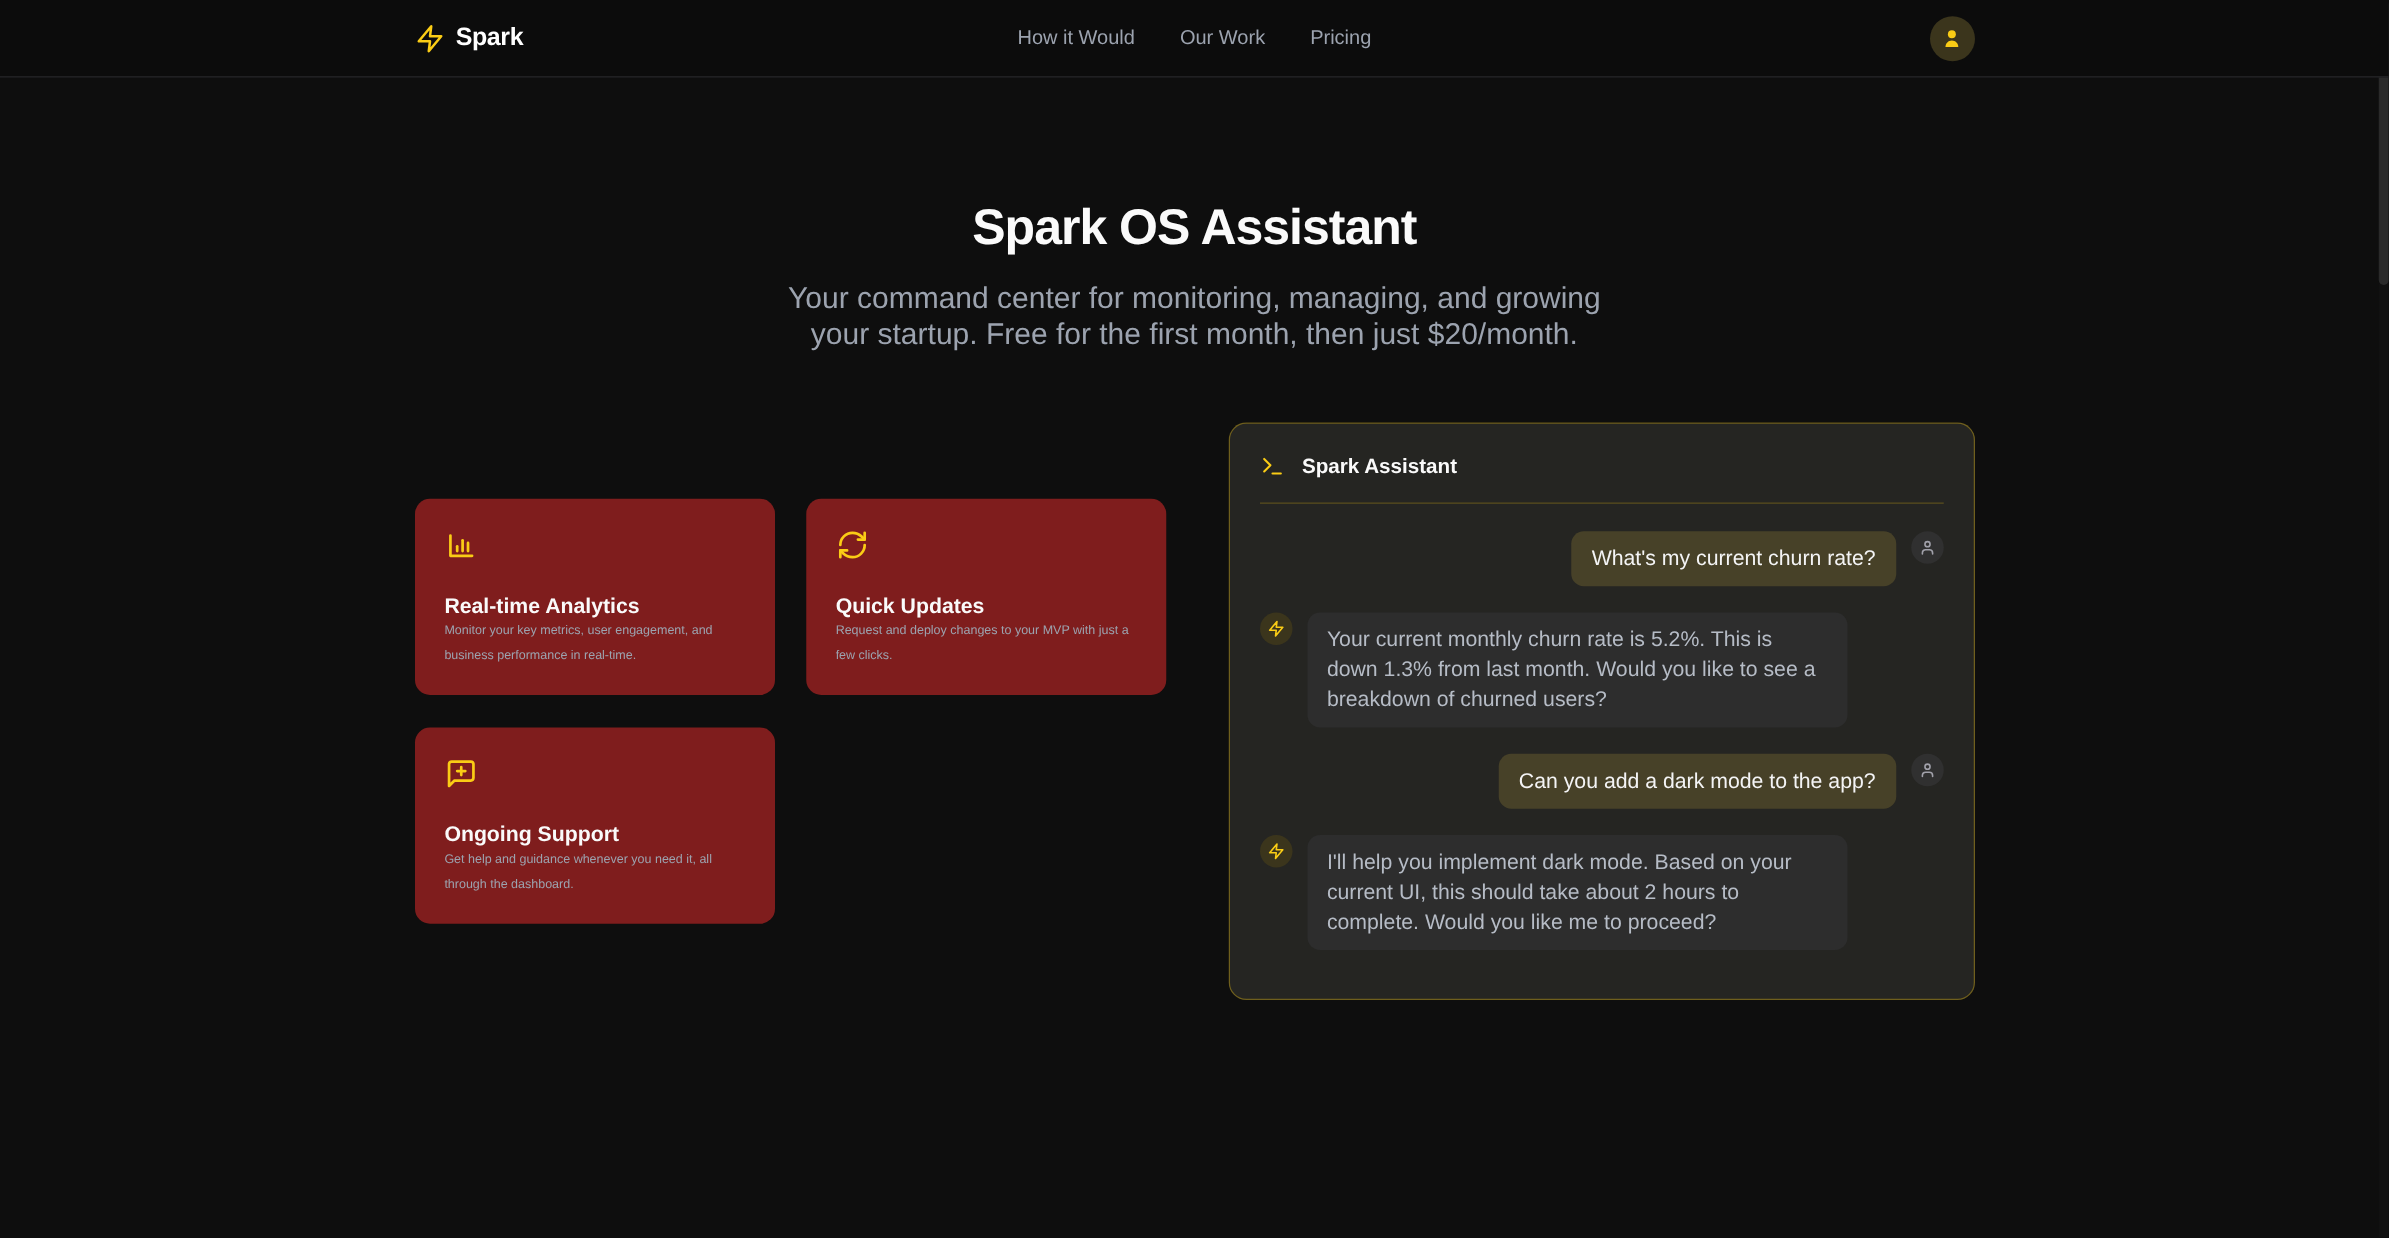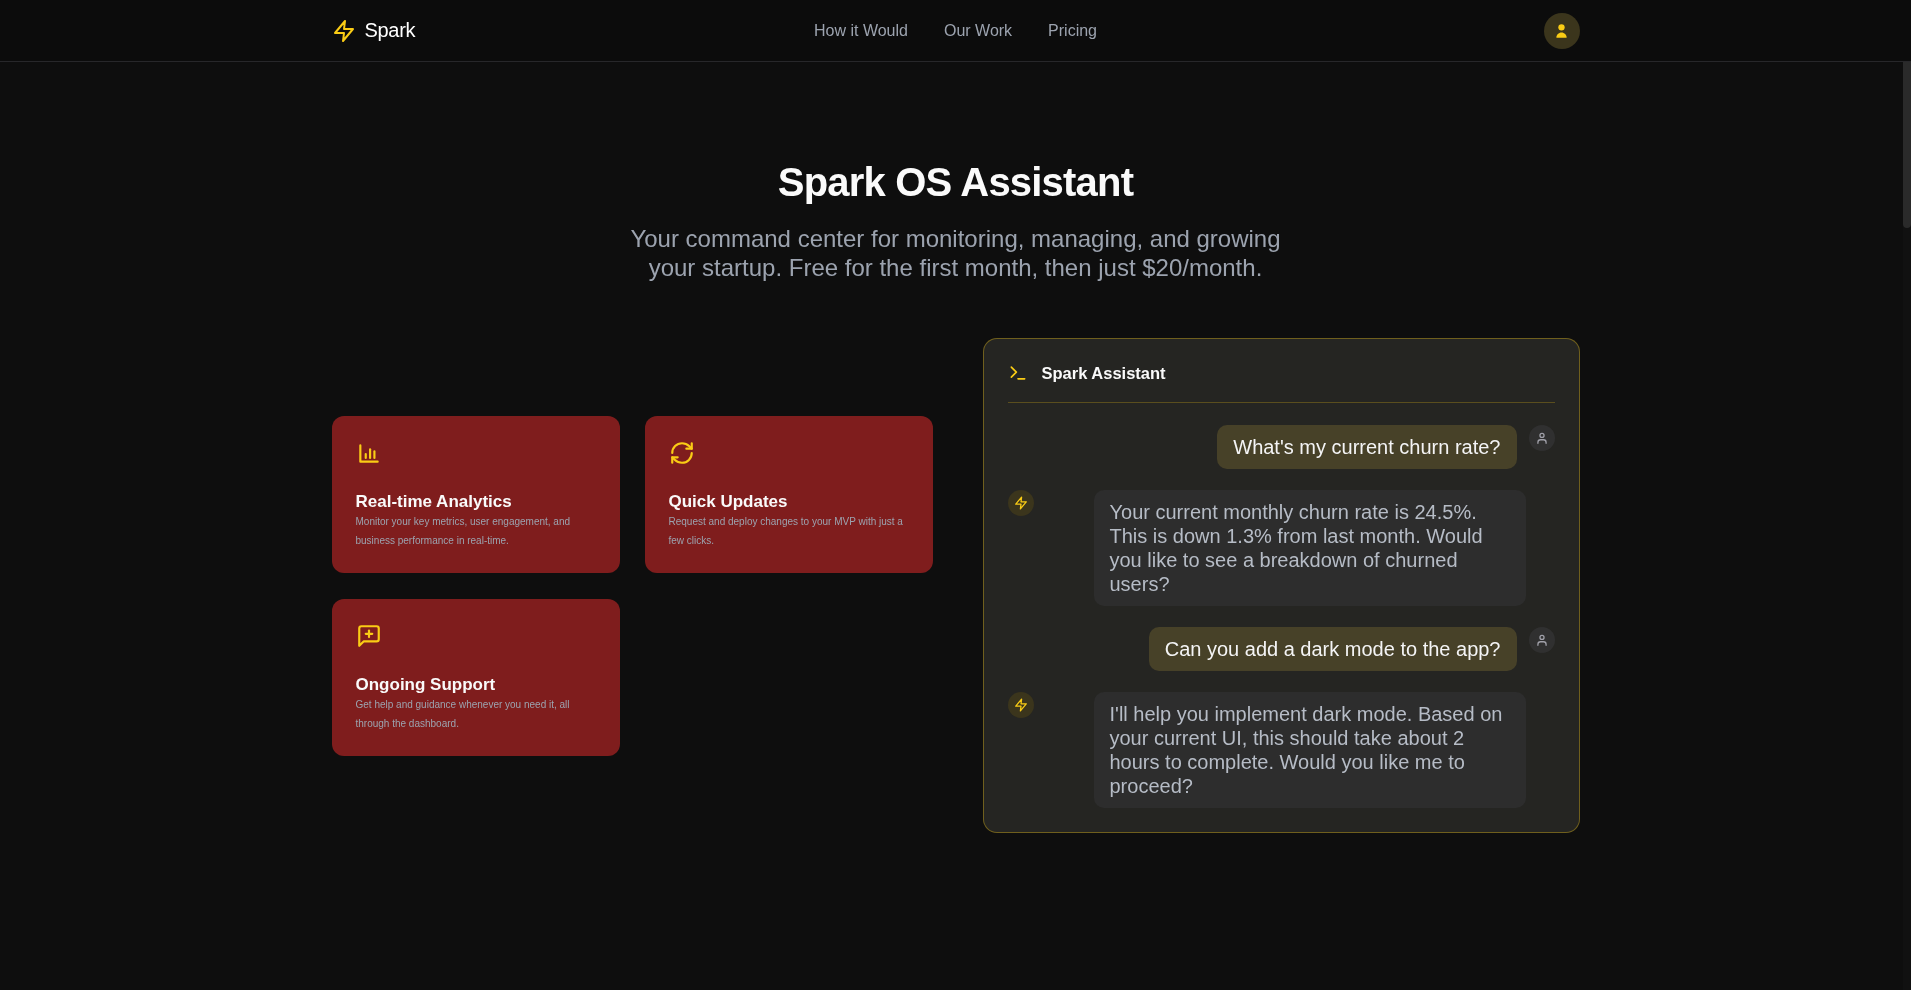--- a/index.html
+++ b/index.html
@@ -21,21 +21,21 @@
     z-index:2;
   }
   .nav-inner {
     width:1248px; height:100%;
     margin:0 auto;
     display:flex; align-items:center; justify-content:space-between;
     position:relative;
   }
   .brand { display:flex; align-items:center; gap:9px; cursor:pointer; }
   .brand svg { width:24px; height:24px; color:#facc15; }
-  .brand-name { font-size:20px; font-weight:normal; letter-spacing:-0.3px; color:#fff; }
+  .brand-name { font-size:20px; font-weight:bold; letter-spacing:-0.3px; color:#fff; }
   .nav-links {
     position:absolute; left:50%; top:50%;
     transform:translate(-50%,-50%);
     display:flex; gap:36px;
   }
   .nav-link { color:#9ca3af; font-size:16px; cursor:pointer; }
   .avatar-btn {
     width:36px; height:36px; border-radius:50%;
     background:#3b351c; border:none; cursor:pointer;
     display:flex; align-items:center; justify-content:center;
@@ -91,21 +91,21 @@
   .msg-row.user { justify-content:flex-end; }
   .msg-avatar {
     width:26px; height:26px; border-radius:50%; flex:0 0 26px;
     display:flex; align-items:center; justify-content:center;
   }
   .msg-avatar.bot { background:#3b351c; color:#facc15; }
   .msg-avatar.human { background:#303030; color:#a1a1aa; }
   .msg-avatar svg { width:14px; height:14px; }
   .bubble {
     border-radius:10px; padding:10px 16px;
-    font-size:20px; line-height:24px;margin-left:48px;
+    font-size:17px; line-height:24px;
   }
   .bubble.bot { background:#2d2d2d; color:#b6bcc6; max-width:432px; }
   .bubble.user { background:#474128; color:#f4f4f5; white-space:nowrap; }
 
   
   .scrollbar-track {
     position:absolute; top:0; right:0; width:8px; height:990px;
     background:#111;
   }
   .scrollbar-thumb {
@@ -220,21 +220,21 @@
       </div>
 
       <div class="msg-row bot">
         <div class="msg-avatar bot">
           <span style="display:flex;">
             <svg viewBox="0 0 24 24" fill="none" stroke="currentColor" stroke-width="2.2" stroke-linecap="round" stroke-linejoin="round">
                 <polygon points="13 2 3 14 12 14 11 22 21 10 12 10 13 2"></polygon>
               </svg>
           </span>
         </div>
-        <div class="bubble bot">Your current monthly churn rate is 24.5%. This is down 1.3% from last month. Would you like to see a breakdown of churned users?</div>
+        <div class="bubble bot">Your current monthly churn rate is 5.2%. This is down 1.3% from last month. Would you like to see a breakdown of churned users?</div>
       </div>
 
       <div class="msg-row user">
         <div class="bubble user">Can you add a dark mode to the app?</div>
         <div class="msg-avatar human">
           <span style="display:flex;">
             <svg viewBox="0 0 24 24" fill="none" stroke="currentColor" stroke-width="2.2" stroke-linecap="round" stroke-linejoin="round">
                 <circle cx="12" cy="7.5" r="3.5"></circle>
                 <path d="M19 21v-1.5a4.5 4.5 0 0 0-4.5-4.5h-5A4.5 4.5 0 0 0 5 19.5V21"></path>
               </svg>

